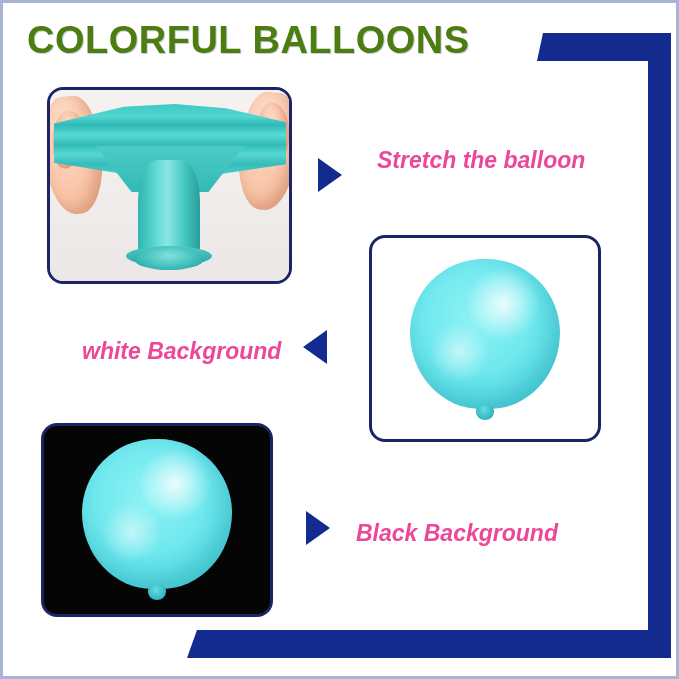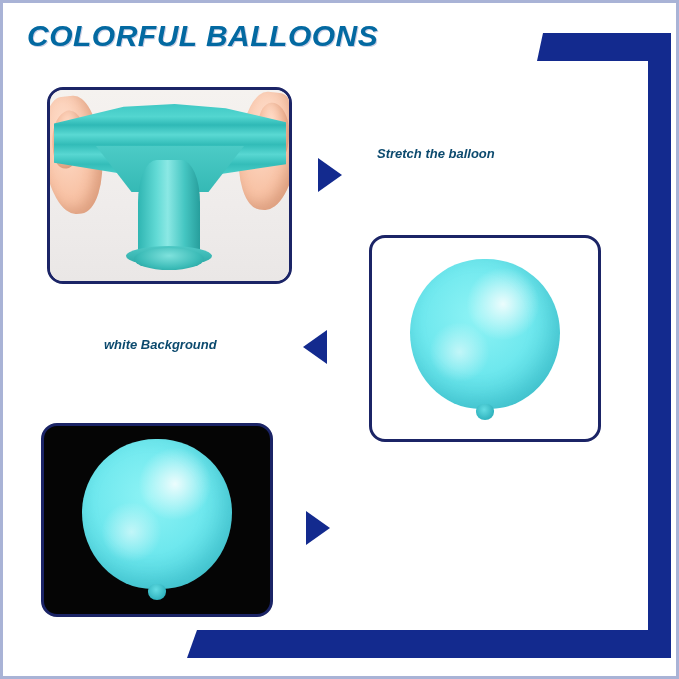--- a/index.html
+++ b/index.html
@@ -16,24 +16,23 @@
     box-sizing: border-box;
     overflow: hidden;
     font-family: "Liberation Sans", sans-serif;
   }
 
   
   .title {
     position: absolute;
     left: 24px;
     top: 16px;
-    font-size: 30px;
+    font-size: 38px;
     font-weight: bold;
-    font-style: italic;
-    color: #0369a1;
+    color: #4d7c0f;
     letter-spacing: 0.5px;
     white-space: nowrap;
     text-shadow: 1px 1px 0 #c9cfe6;
   }
 
   
   .corner-top {
     position: absolute;
     left: 534px;
     top: 30px;
@@ -195,28 +194,28 @@
     width: 18px;
     height: 16px;
     background: radial-gradient(ellipse at 45% 35%, #63dde3 0%, #31b4bf 70%, #1f93a0 100%);
     border-radius: 45% 45% 55% 55%;
   }
   .panel-black .balloon-wrap { top: 47%; }
 
   
   .callout {
     position: absolute;
-    color: #0c4a6e;
-    font-size: 13px;
+    color: #ec4899;
+    font-size: 23px;
     font-weight: bold;
     font-style: italic;
     line-height: 1.38;
   }
   .callout-stretch { left: 374px; top: 142px; width: 230px; }
-  .callout-white   { left: 79px;  top: 333px; margin-left: 22px; }
+  .callout-white   { left: 79px;  top: 333px; }
   .callout-black   { left: 353px; top: 515px; }
 
   .arrow {
     position: absolute;
     width: 0;
     height: 0;
   }
   .arrow-right {
     border-top: 17px solid transparent;
     border-bottom: 17px solid transparent;
@@ -273,14 +272,15 @@
   <div class="arrow arrow-left arrow-white"></div>
 
   <div class="panel panel-black">
     <div class="balloon-wrap">
       <div class="balloon-body"></div>
       <div class="balloon-knot"></div>
     </div>
   </div>
 
   <div class="arrow arrow-right arrow-black"></div>
+  <div class="callout callout-black">Black Background</div>
 
 </div>
 
 </body></html>

